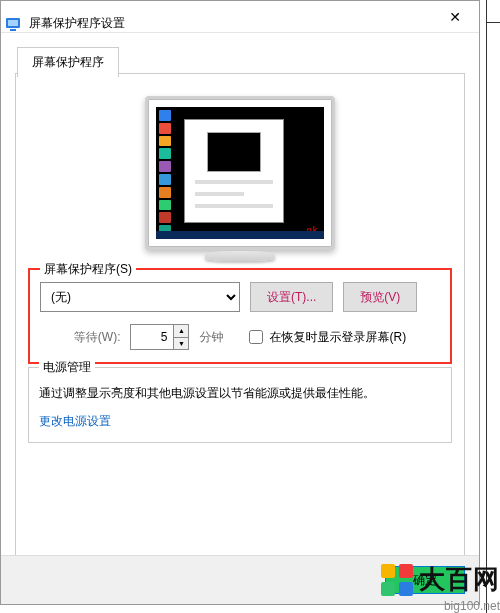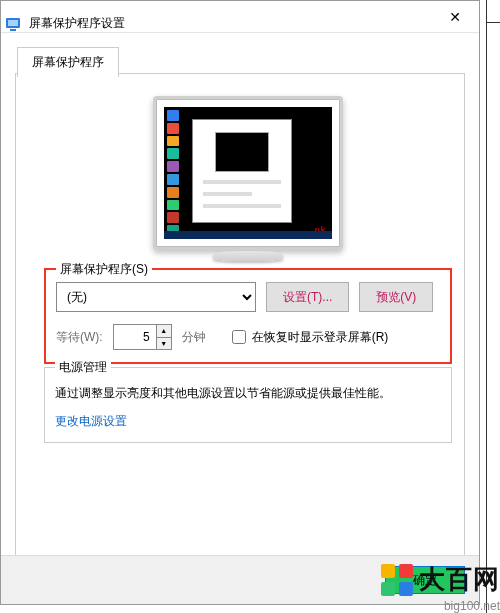--- a/index.html
+++ b/index.html
@@ -54,21 +54,21 @@
     border-bottom: none;
     background: #fff;
     padding: 6px 14px;
     font-size: 12px;
     position: relative;
     top: 4px;
   }
   .tabbody {
     border: 1px solid #ccc;
     border-top: none;
-    padding: 18px 12px 14px 28px;
+    padding: 18px 12px 14px 12px;
     min-height: 500px;
   }
   
   .monitor-wrap { display:flex; justify-content:center; margin: 4px 0 18px; }
   .monitor {
     width: 190px; height: 154px;
     background: #fff;
     border: 3px solid #d0d0d0;
     border-radius: 4px;
     box-shadow: 0 3px 6px rgba(0,0,0,.25), inset 0 0 0 1px #bbb;
@@ -125,21 +125,21 @@
     padding: 12px 10px 12px 10px;
     margin-bottom: 3px;
     position: relative;
   }
   .group.highlight { border: 2px solid #f43525; }
   .group-title {
     position: absolute; top: -9px; left: 10px;
     background: #fff; padding: 0 4px; font-size: 12px;
   }
   .row { display:flex; align-items:center; gap:10px; margin-bottom: 12px; }
-  .row:last-child { margin-bottom: 0; }
+  .row:last-child { margin-bottom: 0; justify-content: center; }
 
   select.ssel {
     flex: 1;
     height: 30px;
     padding: 4px 6px;
     border: 1px solid #888;
     background:#fff;
     font-size: 12px;
     max-width: 200px;
   }

